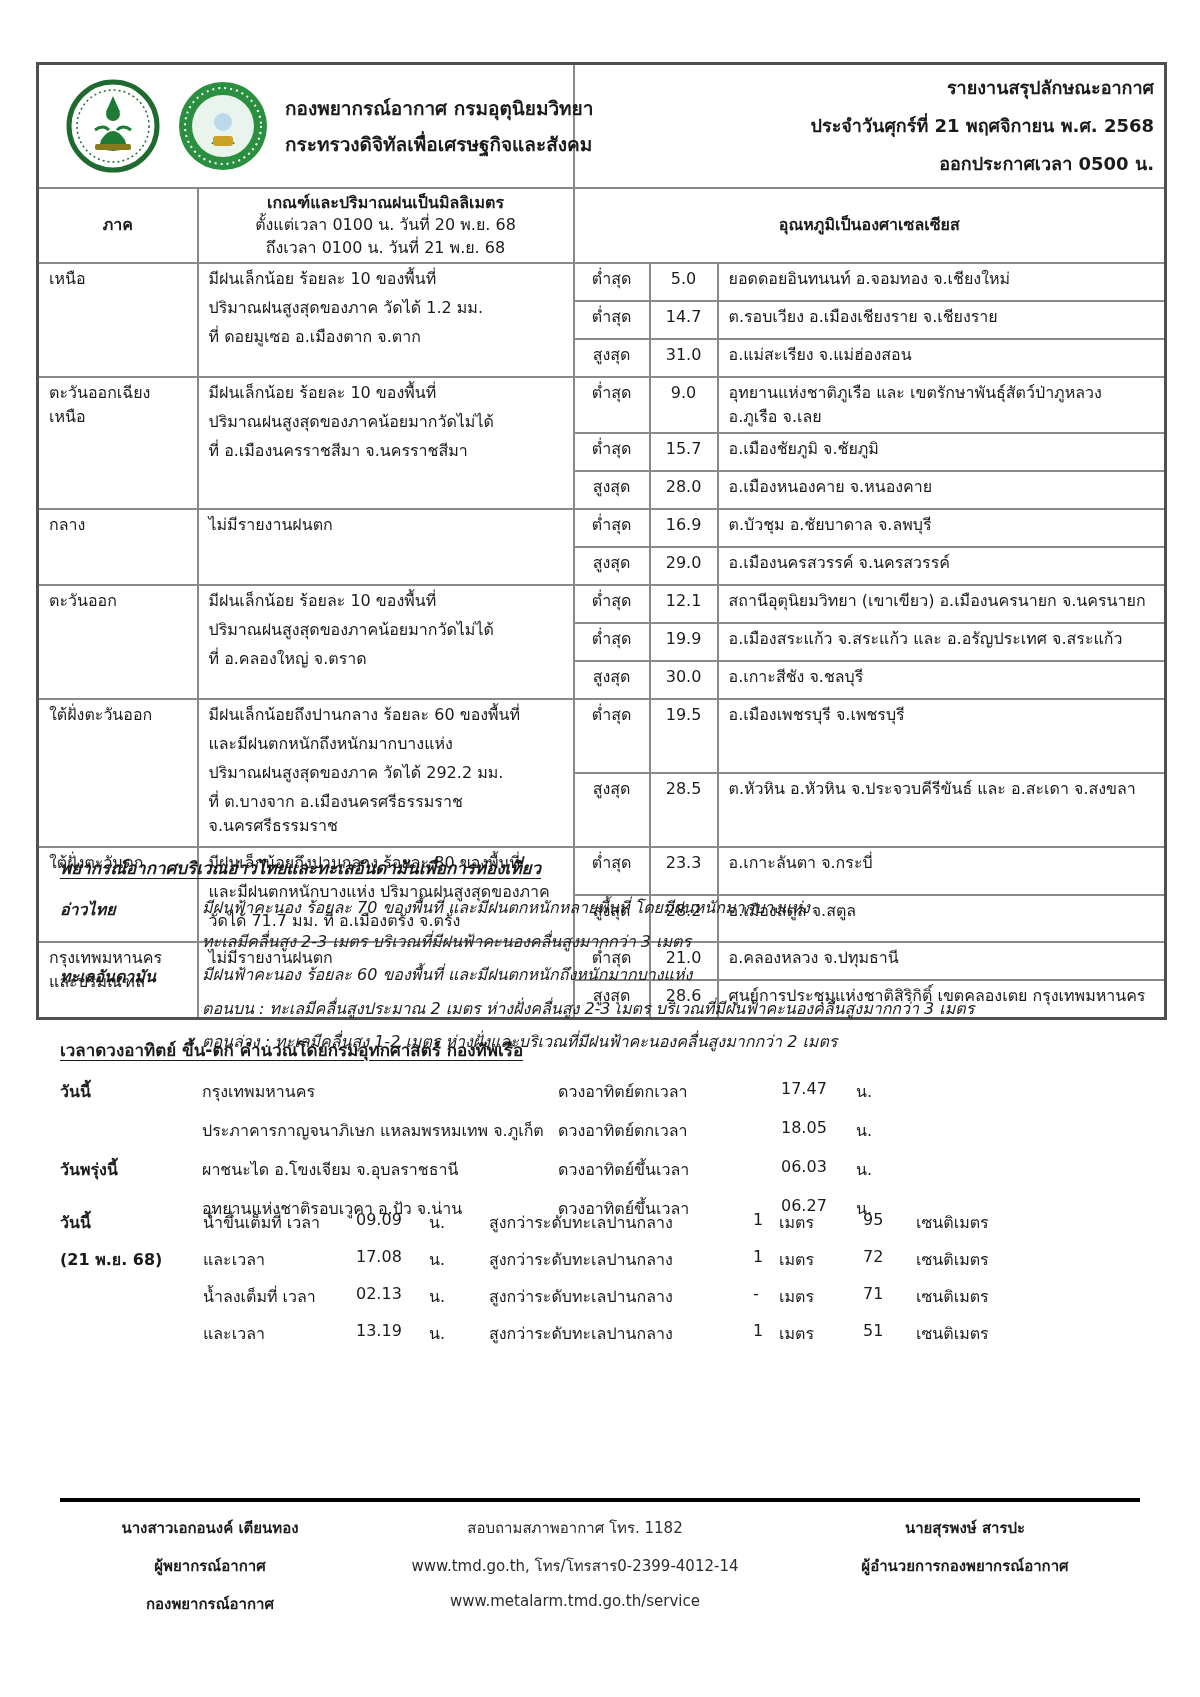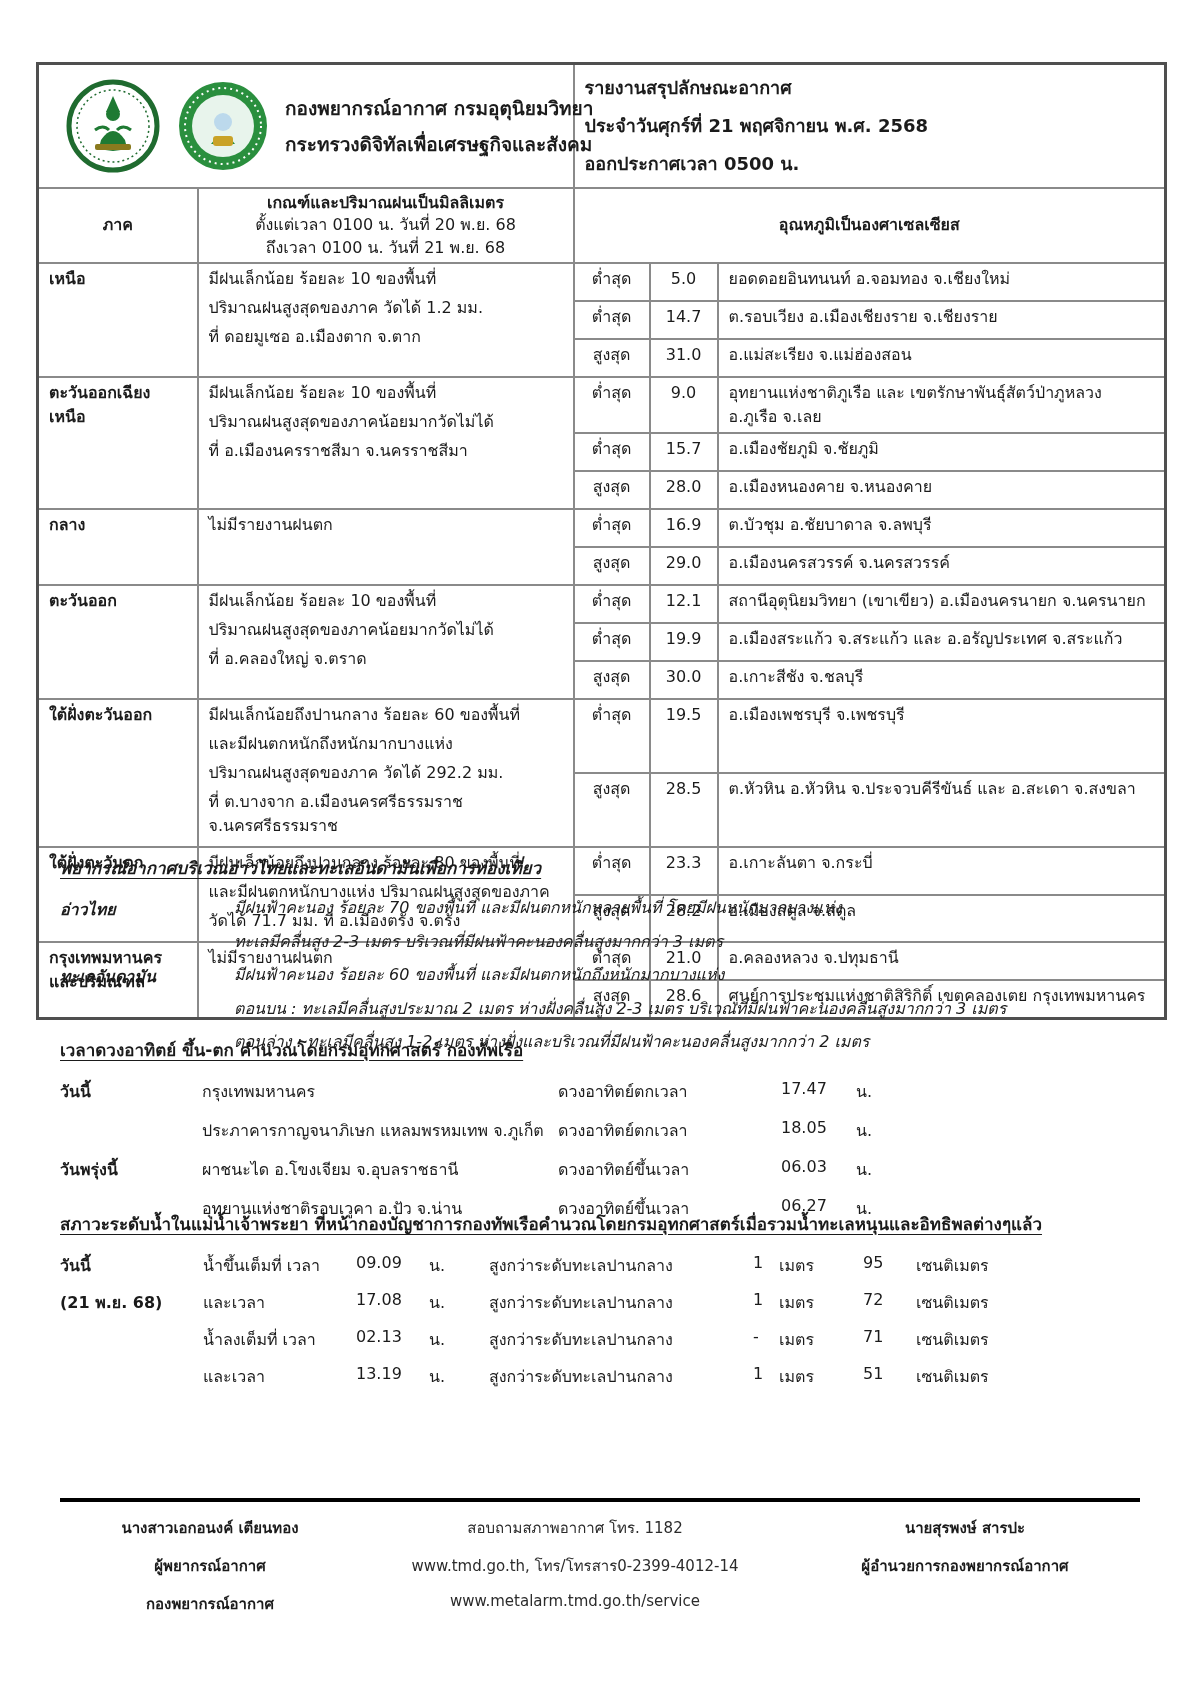--- a/index.html
+++ b/index.html
@@ -8,37 +8,37 @@
 
   
   .main-table{position:absolute;left:36px;top:62px;width:1128px;border-collapse:collapse;
               table-layout:fixed;border:3px solid #4f4f4f;}
   .main-table td{border:2px solid #8a8a8a;padding:3px 10px;font-size:16px;line-height:1.5;
                  vertical-align:top;word-wrap:break-word;}
   .h1 td{height:116px;vertical-align:middle;}
   .hcell-org{padding:4px 6px;}
   .org-flex{display:flex;align-items:center;gap:14px;padding-left:16px;}
   .org-text{font-weight:bold;font-size:19px;line-height:1.9;white-space:nowrap;}
-  .hcell-report{text-align:left;vertical-align:middle;}
+  .hcell-report{text-align:right;vertical-align:middle;}
   .report-line{font-weight:bold;font-size:18px;line-height:2.1;}
   .h2 td{height:60px;text-align:center;vertical-align:middle;line-height:1.4;}
   .hcell-region{font-weight:bold;font-size:17px;}
   .rain-h1{font-weight:bold;}
   .hcell-temp{font-weight:bold;font-size:17px;}
-  .c-name{font-weight:bold;}
+  .c-name{font-weight:normal;}
   .c-tlabel{text-align:center;padding:3px 4px;height:30px;}
   .c-tval{text-align:center;padding:3px 2px;height:30px;}
   .c-tloc{height:30px;margin-left:13px;}
   .rain-line{margin-bottom:5px;}
 
   
   .sec-heading{font-weight:bold;font-size:17px;text-decoration:underline;
                text-underline-offset:4px;margin-bottom:16px;}
   .sea{position:absolute;left:60px;top:854px;width:1092px;font-style:italic;}
-  .sec-row{display:grid;grid-template-columns:142px 1fr;gap:32px;}
+  .sec-row{display:grid;grid-template-columns:142px 1fr;}
   .sec-label{font-weight:bold;font-size:16px;}
   .sec-lines{font-size:16px;}
   .sec-lines > div{margin-bottom:12px;line-height:1.35;}
 
   .sun{position:absolute;left:60px;top:1036px;width:1092px;}
   .sun-row{display:grid;grid-template-columns:142px 356px 223px 75px 40px;
            font-size:16px;margin-bottom:14px;}
   .sun-day{font-weight:bold;}
 
   .water{position:absolute;left:60px;top:1210px;width:1100px;}
@@ -293,21 +293,20 @@
     <div class="sun-row">
       <div class="sun-day"></div>
       <div>อุทยานแห่งชาติรอบเวูคา อ.ปัว จ.น่าน</div>
       <div>ดวงอาทิตย์ขึ้นเวลา</div>
       <div>06.27</div>
       <div>น.</div>
     </div>
   </div>
 
   <div class="water">
-    <div class="sec-heading">สภาวะระดับน้ำในแม่น้ำเจ้าพระยา ที่หน้ากองบัญชาการกองทัพเรือคำนวณโดยกรมอุทกศาสตร์เมื่อรวมน้ำทะเลหนุนและอิทธิพลต่างๆแล้ว</div>
     <div class="water-row">
       <div class="w-day">วันนี้</div>
       <div>น้ำขึ้นเต็มที่ เวลา</div>
       <div>09.09</div>
       <div>น.</div>
       <div>สูงกว่าระดับทะเลปานกลาง</div>
       <div>1</div>
       <div>เมตร</div>
       <div>95</div>
       <div>เซนติเมตร</div>

